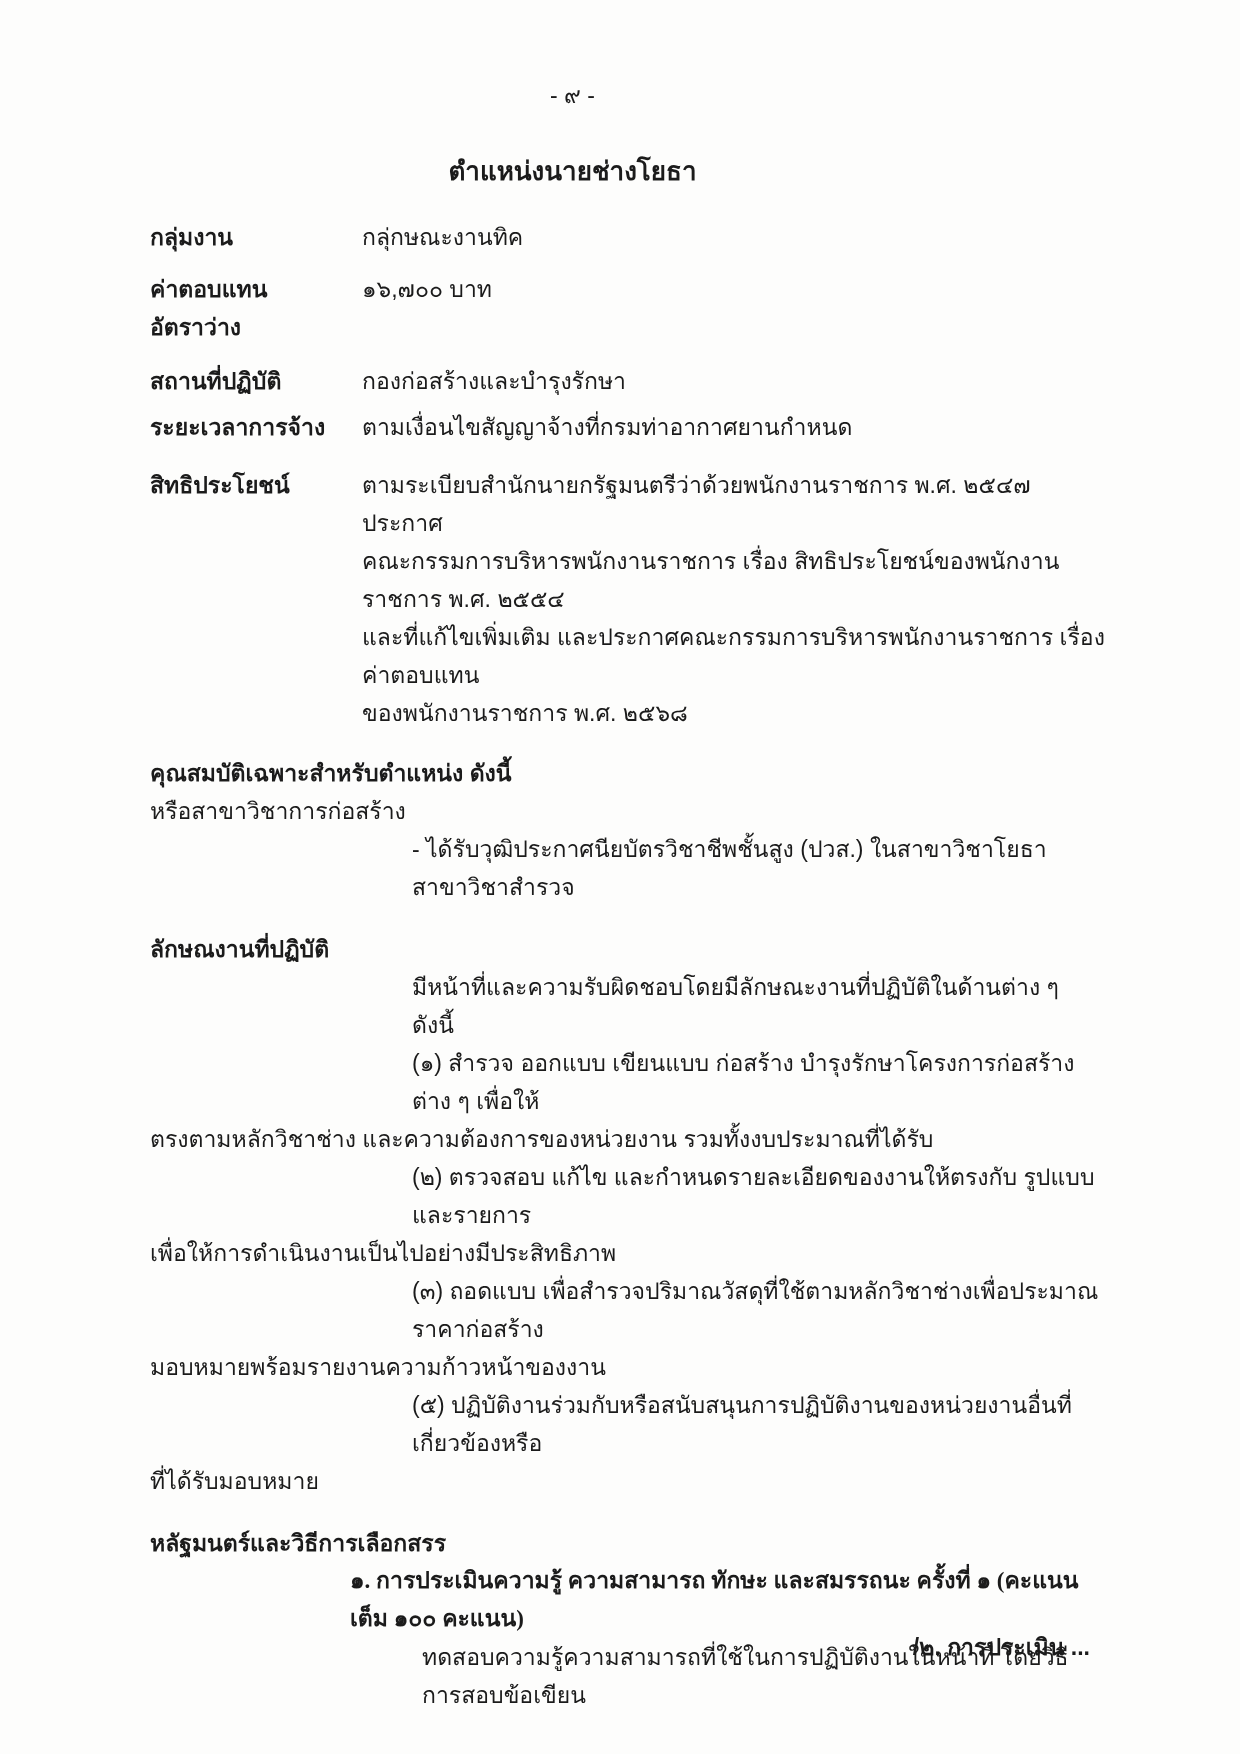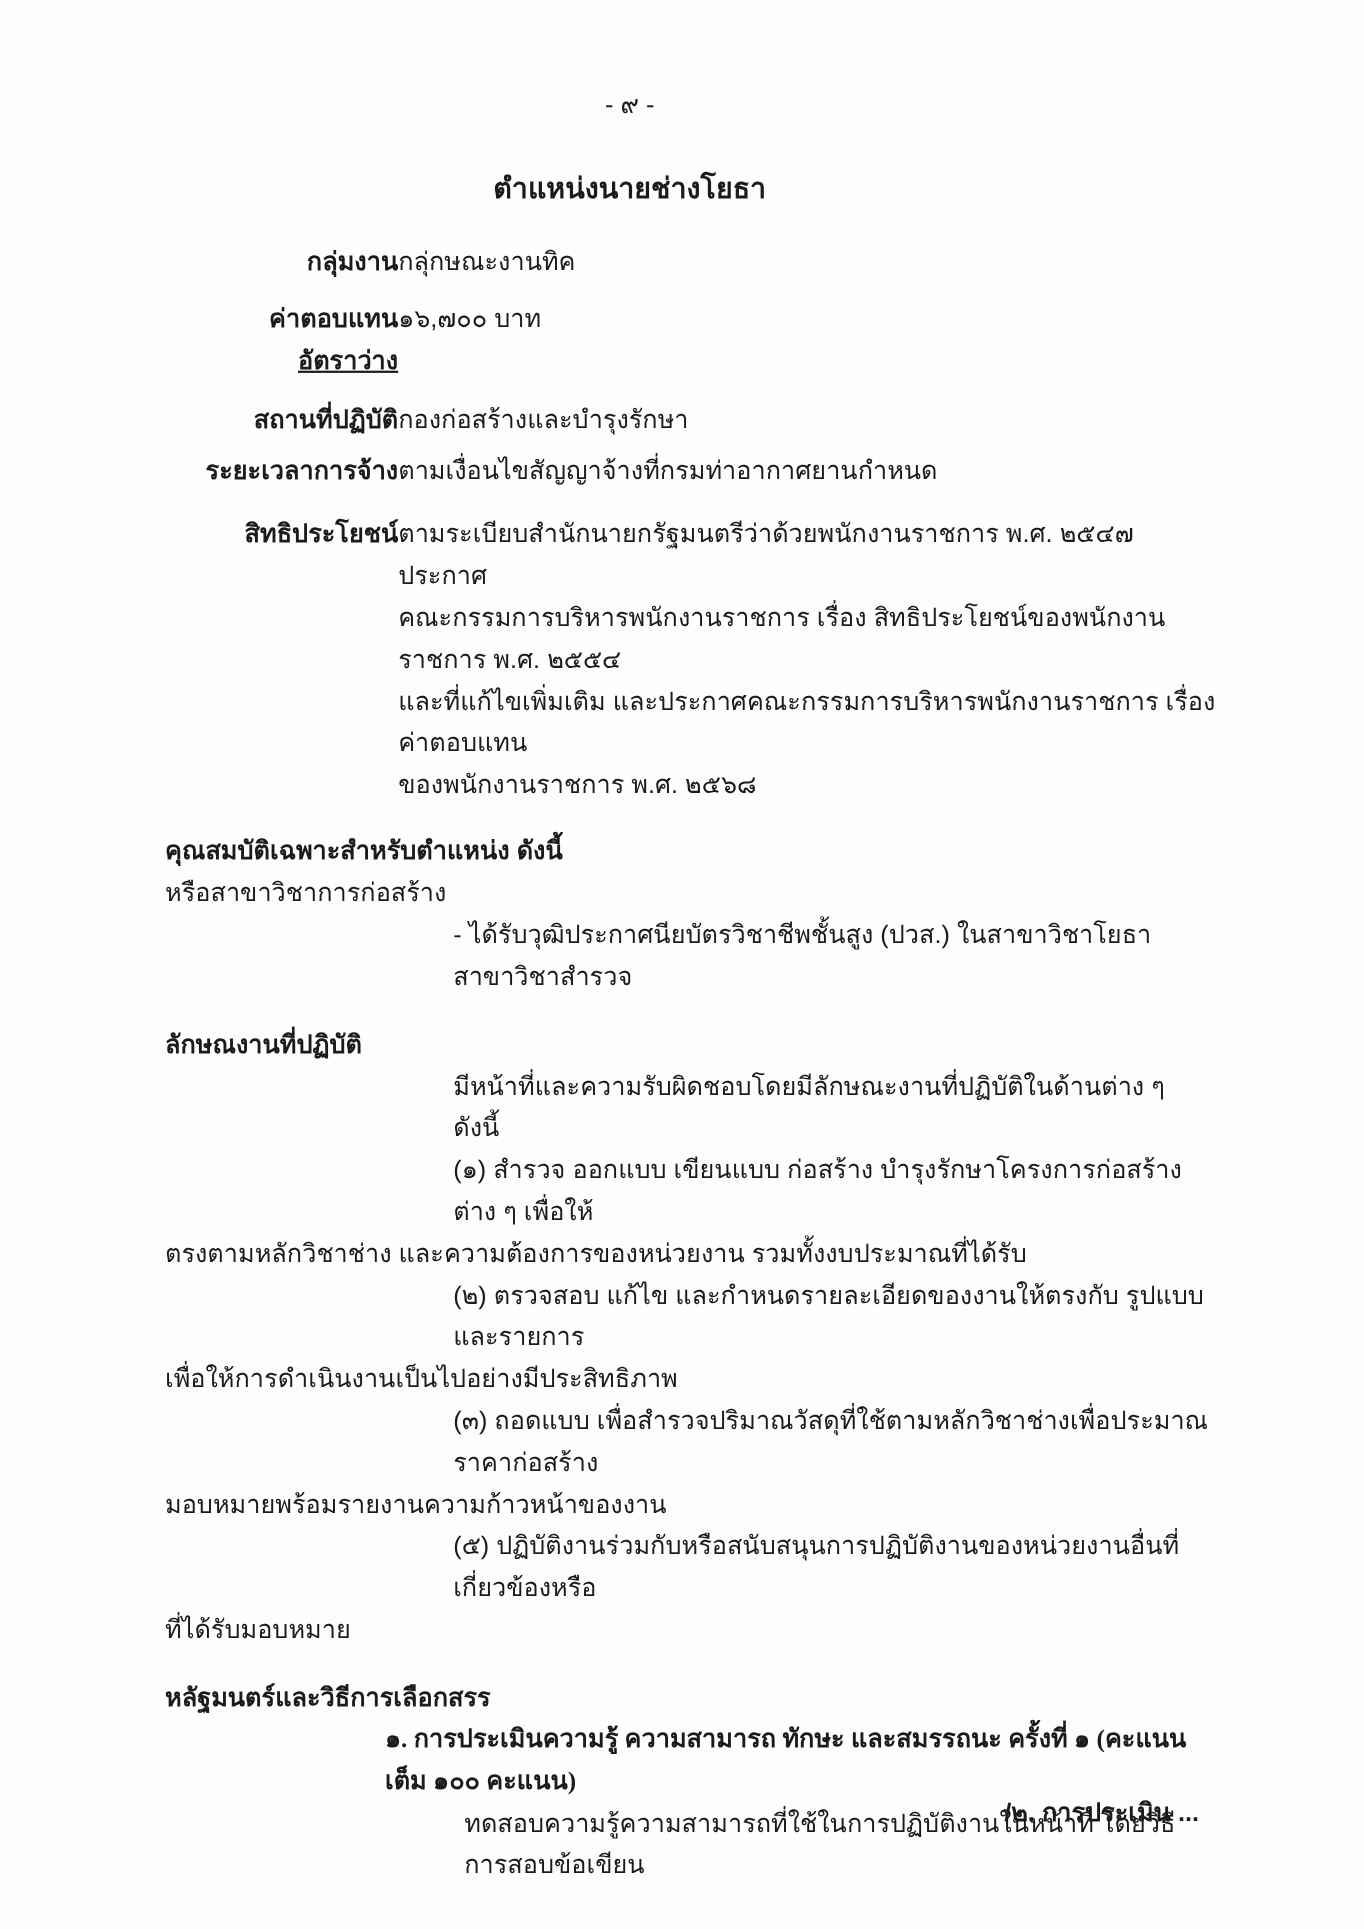--- a/index.html
+++ b/index.html
@@ -29,24 +29,24 @@
   .doc-title{
     margin-top:44px;
     text-align:center;
     padding-right:110px;
     font-size:26px;
     font-weight:bold;
     line-height:34px;
   }
   .rows{margin-top:30px;}
   .row{display:flex;line-height:38px;font-size:23px;}
-  .row .lbl{width:212px;flex:0 0 212px;font-weight:bold;text-align:right;}
+  .row .lbl{width:212px;flex:0 0 212px;font-weight:bold;}
   .row .val{flex:1;}
   .mt14{margin-top:14px;}
-  .mt0{margin-top:0px;text-decoration:underline;}
+  .mt0{margin-top:0px;}
   .mt16{margin-top:16px;}
   .mt8{margin-top:8px;}
   .mt20{margin-top:20px;}
   .heading{
     font-size:23px;
     font-weight:bold;
     line-height:38px;
   }
   .h1{margin-top:22px;}
   .h2{margin-top:24px;}

